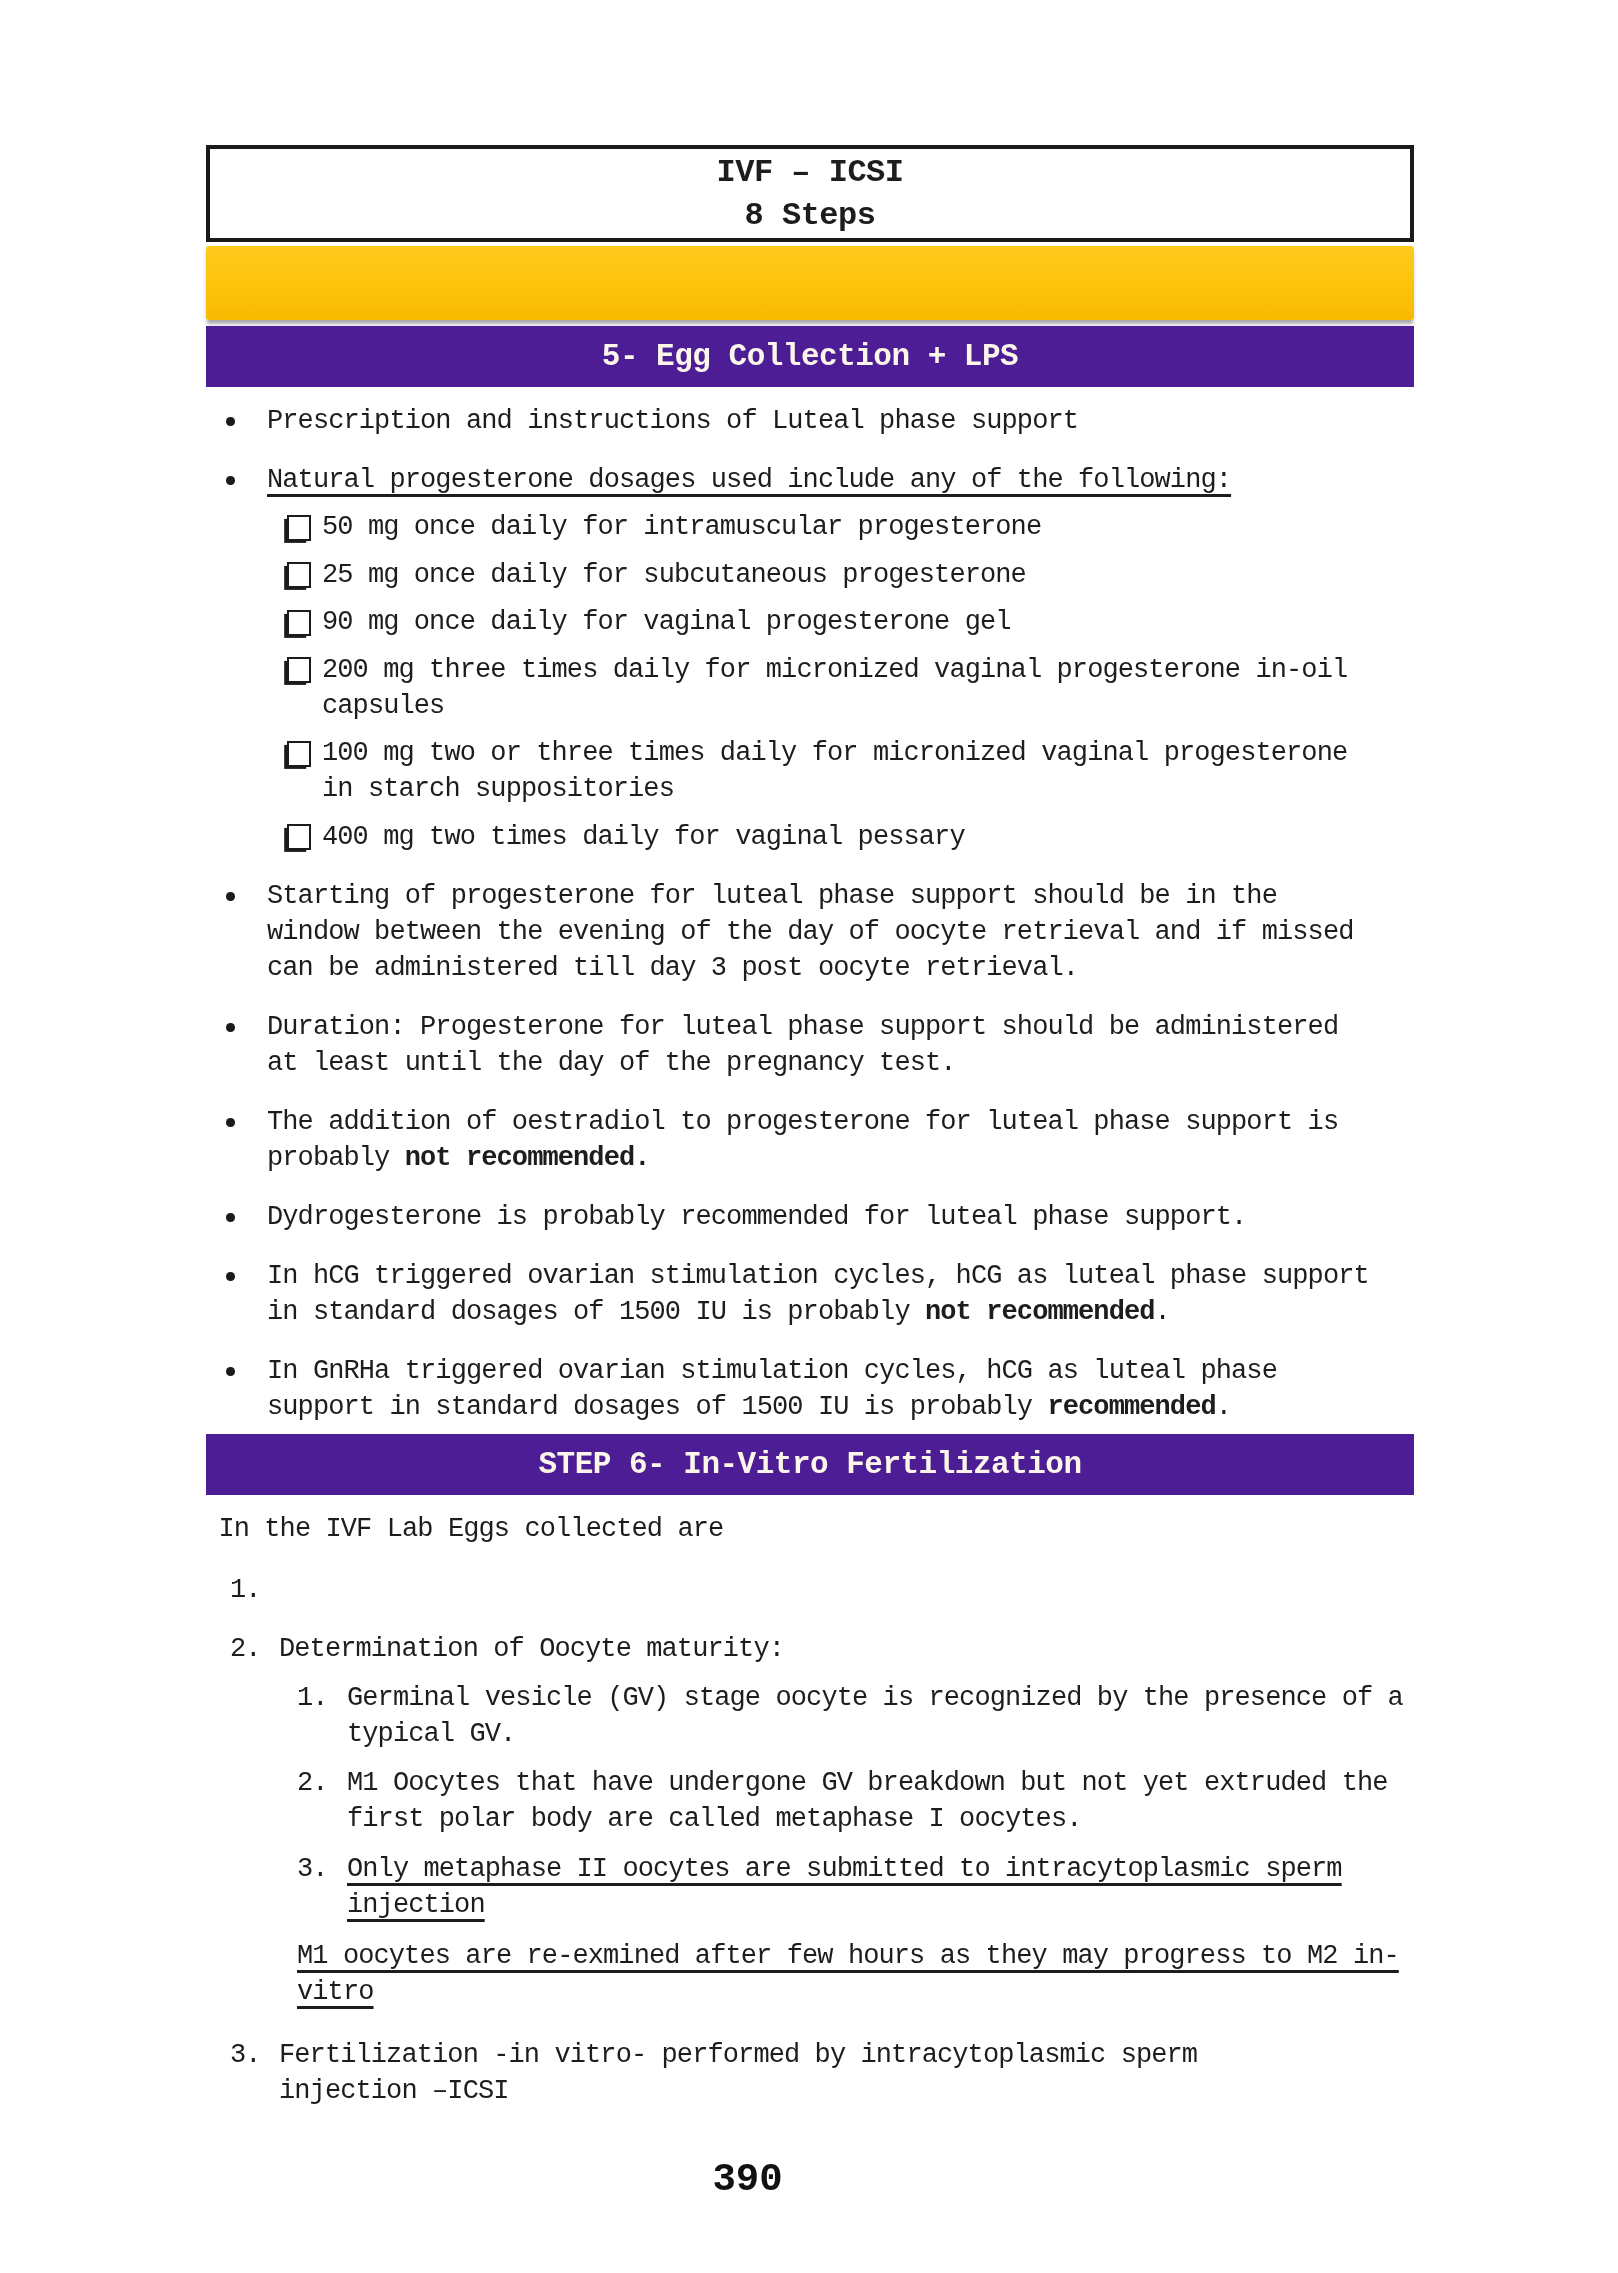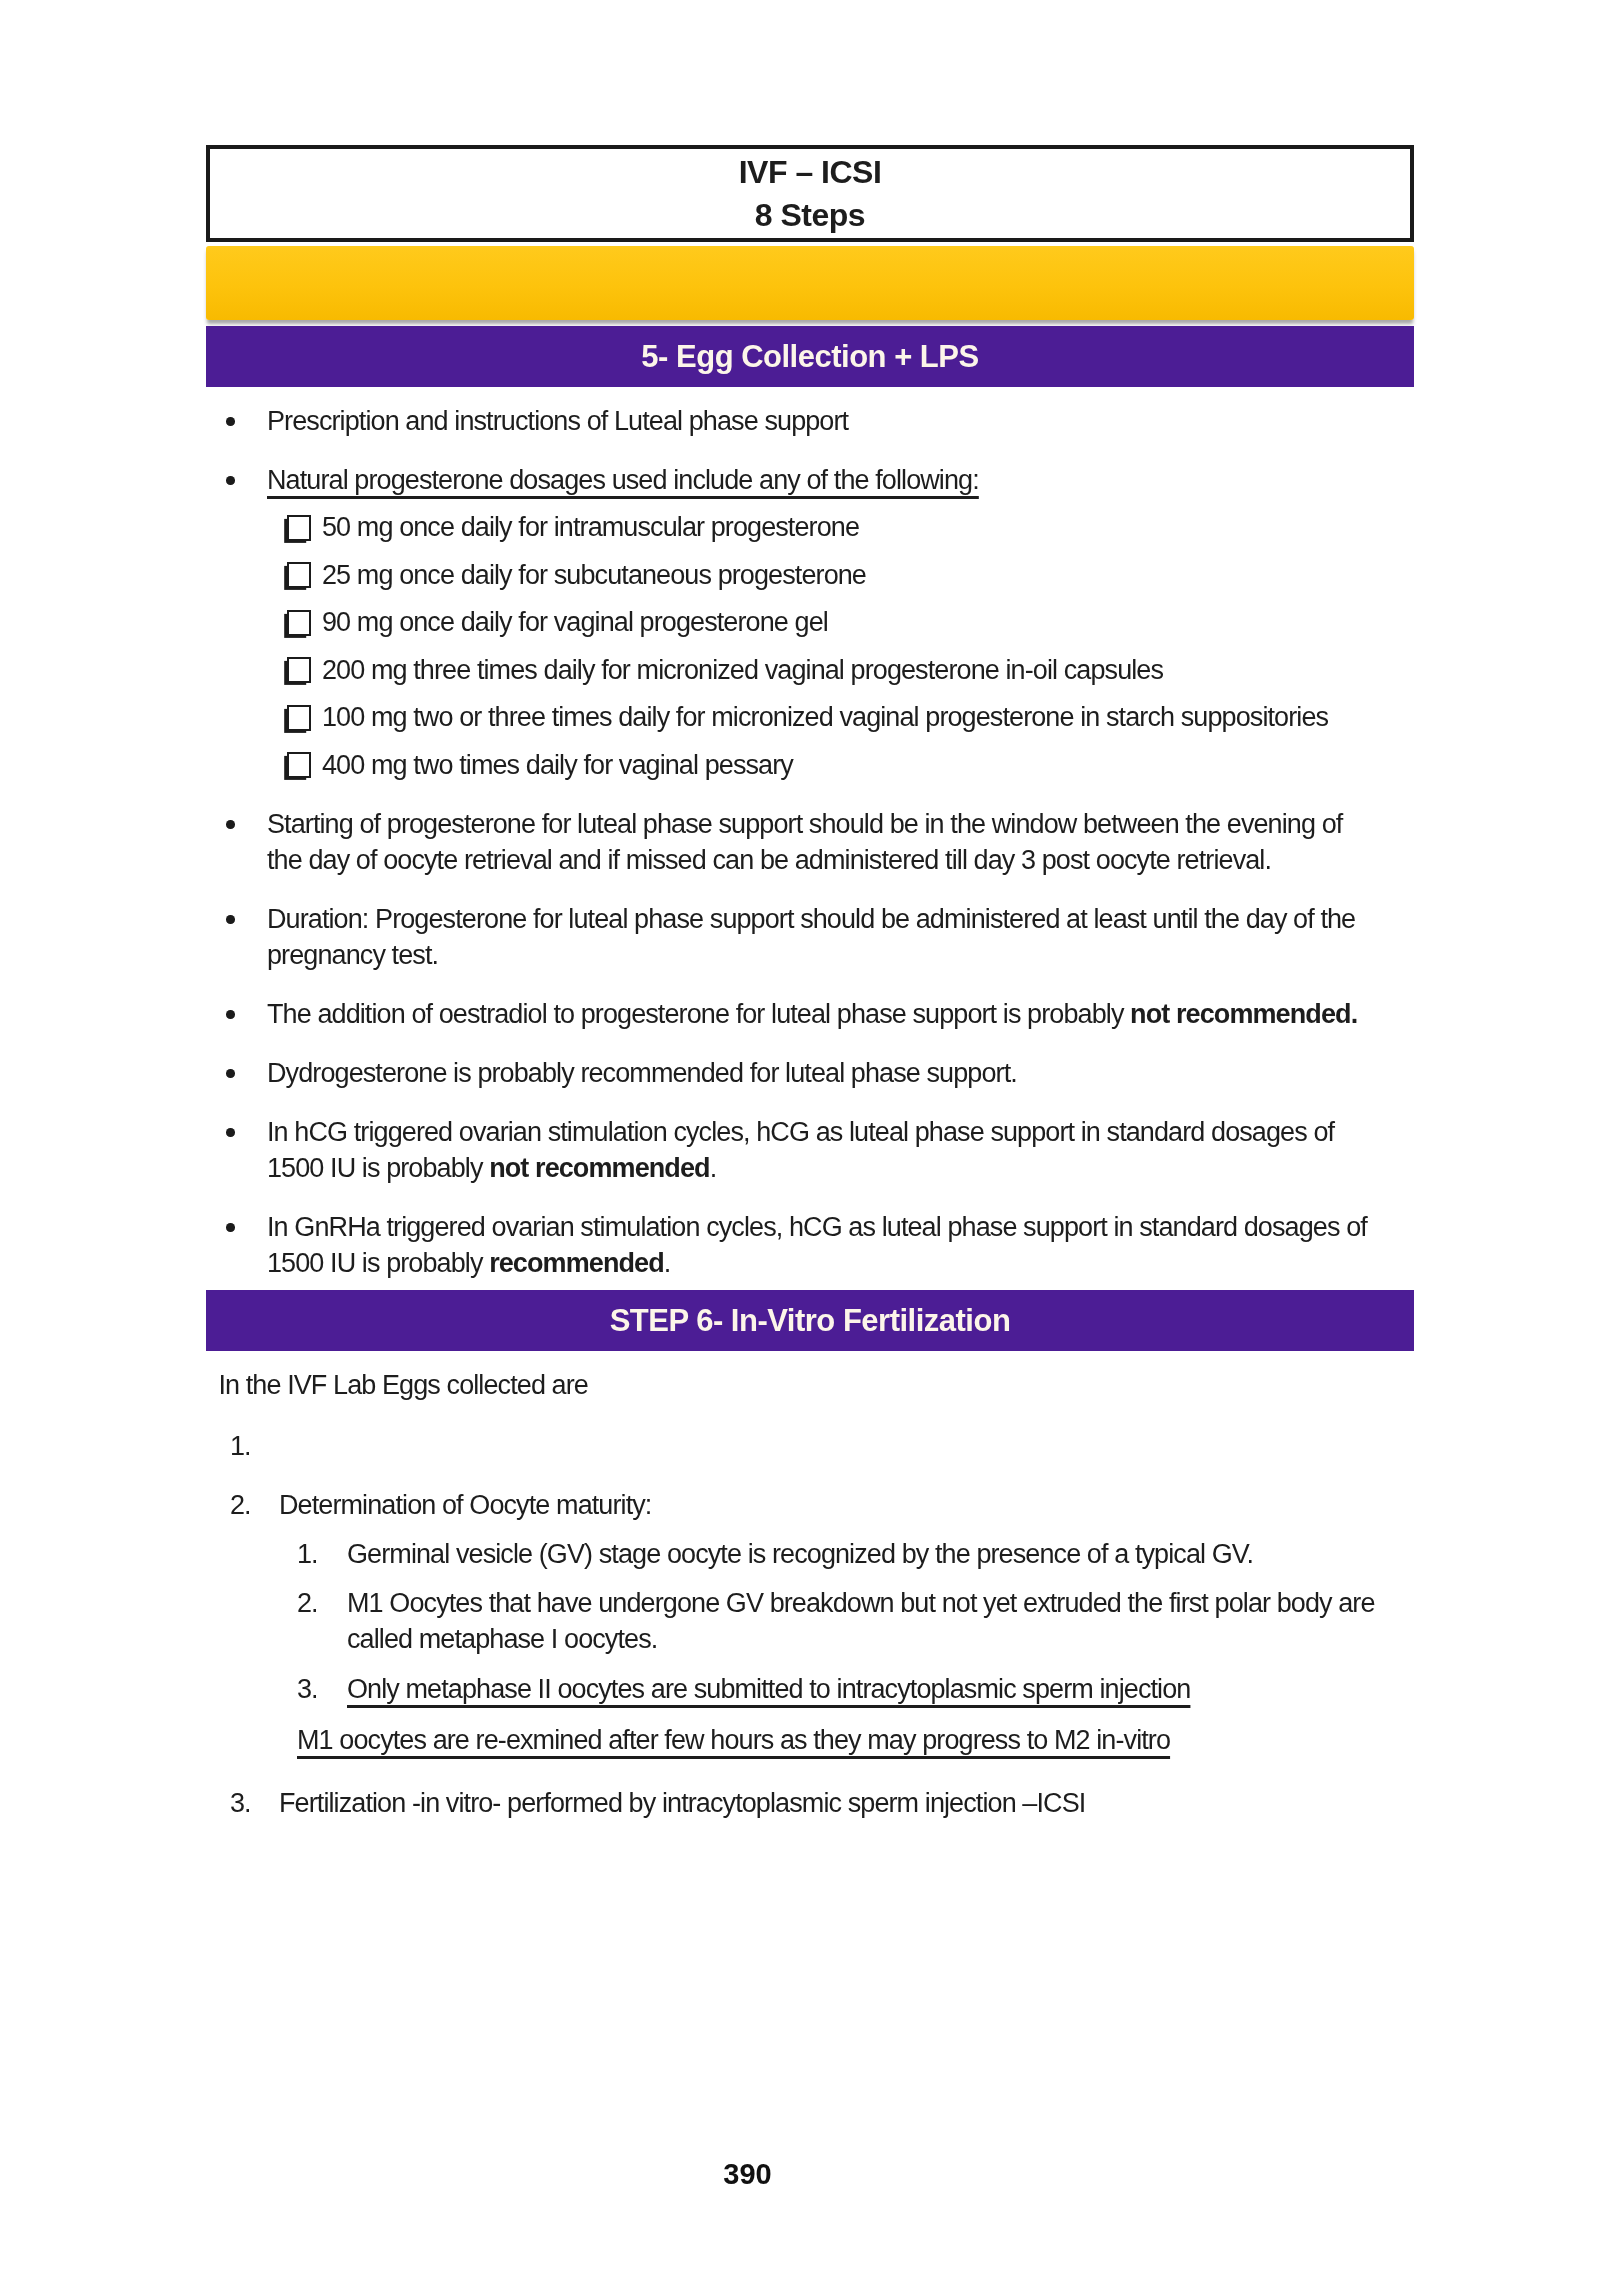--- a/index.html
+++ b/index.html
@@ -1,20 +1,20 @@
 <!DOCTYPE html>
 <html><head>
 <meta charset="utf-8">
 <style>
   html,body{margin:0;padding:0;background:#ffffff;}
   .page{
     position:relative;
     width:1495px;height:2273px;
     background:#ffffff;
-    font-family:Liberation Sans, sans-serif;
+    font-family:Liberation Mono, monospace;
     color:#1d1d1d;
     overflow:hidden;
   }
   .content{
     position:absolute;left:206px;top:145px;width:1208px;
     font-size:27px;line-height:36px;letter-spacing:-0.9px;
   }
   .title-box{
     box-sizing:border-box;height:97px;
     border:4.8px solid #1a1a1a;background:#ffffff;
@@ -59,21 +59,21 @@
   .sub-item{
     display:grid;grid-template-columns:50px 1fr;
     margin-left:91px;margin-top:13.4px;
   }
   .note{margin-left:91px;margin-top:15.3px;}
   .b{font-weight:700;}
   .u, .u span{text-decoration:underline;text-decoration-thickness:2.9px;text-underline-offset:6.7px;}
   .underline-line{display:block;}
   .page-number{
     position:absolute;top:2158px;left:0;width:100%;
-    text-align:center;font-size:29px;font-weight:700;color:#111;
+    text-align:center;font-size:39px;font-weight:700;color:#111;
   }
 </style>
 </head>
 <body>
 
 <div class="page">
   <div class="content">
 
     <div class="title-box">
       <div class="title-line">IVF – ICSI</div>

